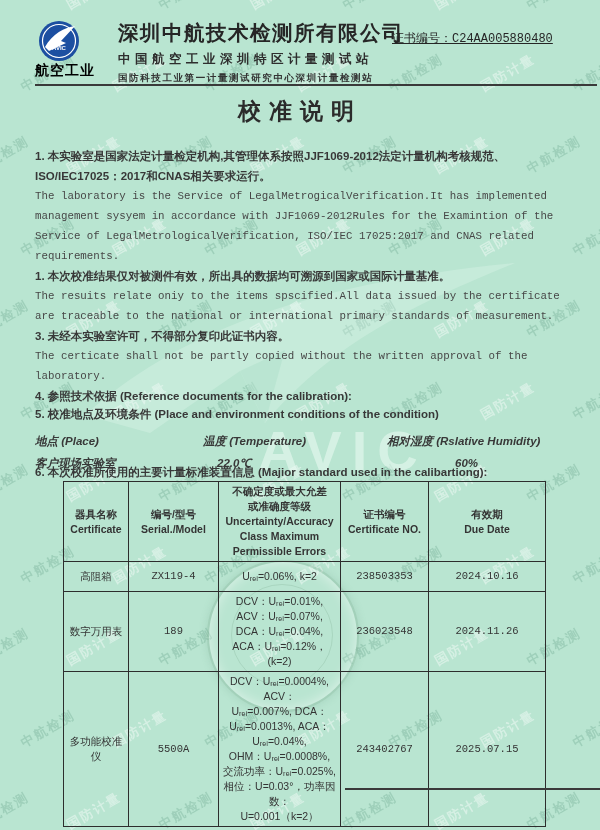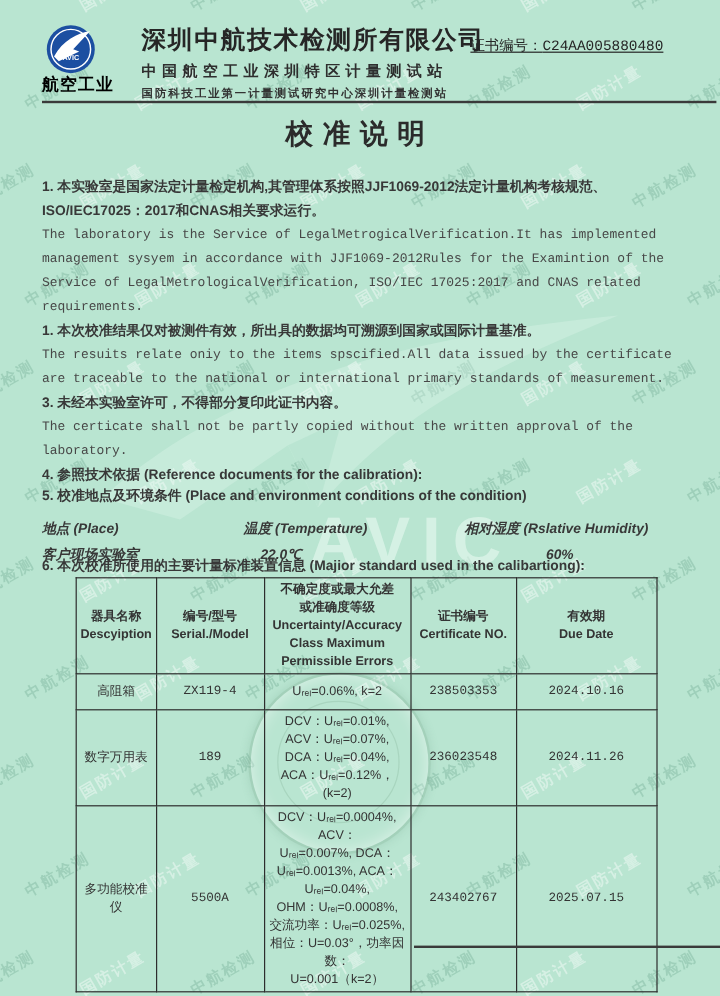--- a/index.html
+++ b/index.html
@@ -225,21 +225,21 @@
     <colgroup>
       <col style="width:65px">
         <col style="width:90px">
         <col style="width:122px">
         <col style="width:88px">
         <col style="width:117px">
     </colgroup>
     <tbody>
         <tr class="r-head">
       <th>器具名称
-Descyiption</th>
+Certificate</th>
       <th>编号/型号
 Serial./Model</th>
       <th>不确定度或最大允差
 或准确度等级
 Uncertainty/Accuracy
 Class Maximum
 Permissible Errors</th>
       <th>证书编号
 Certificate NO.</th>
       <th>有效期

